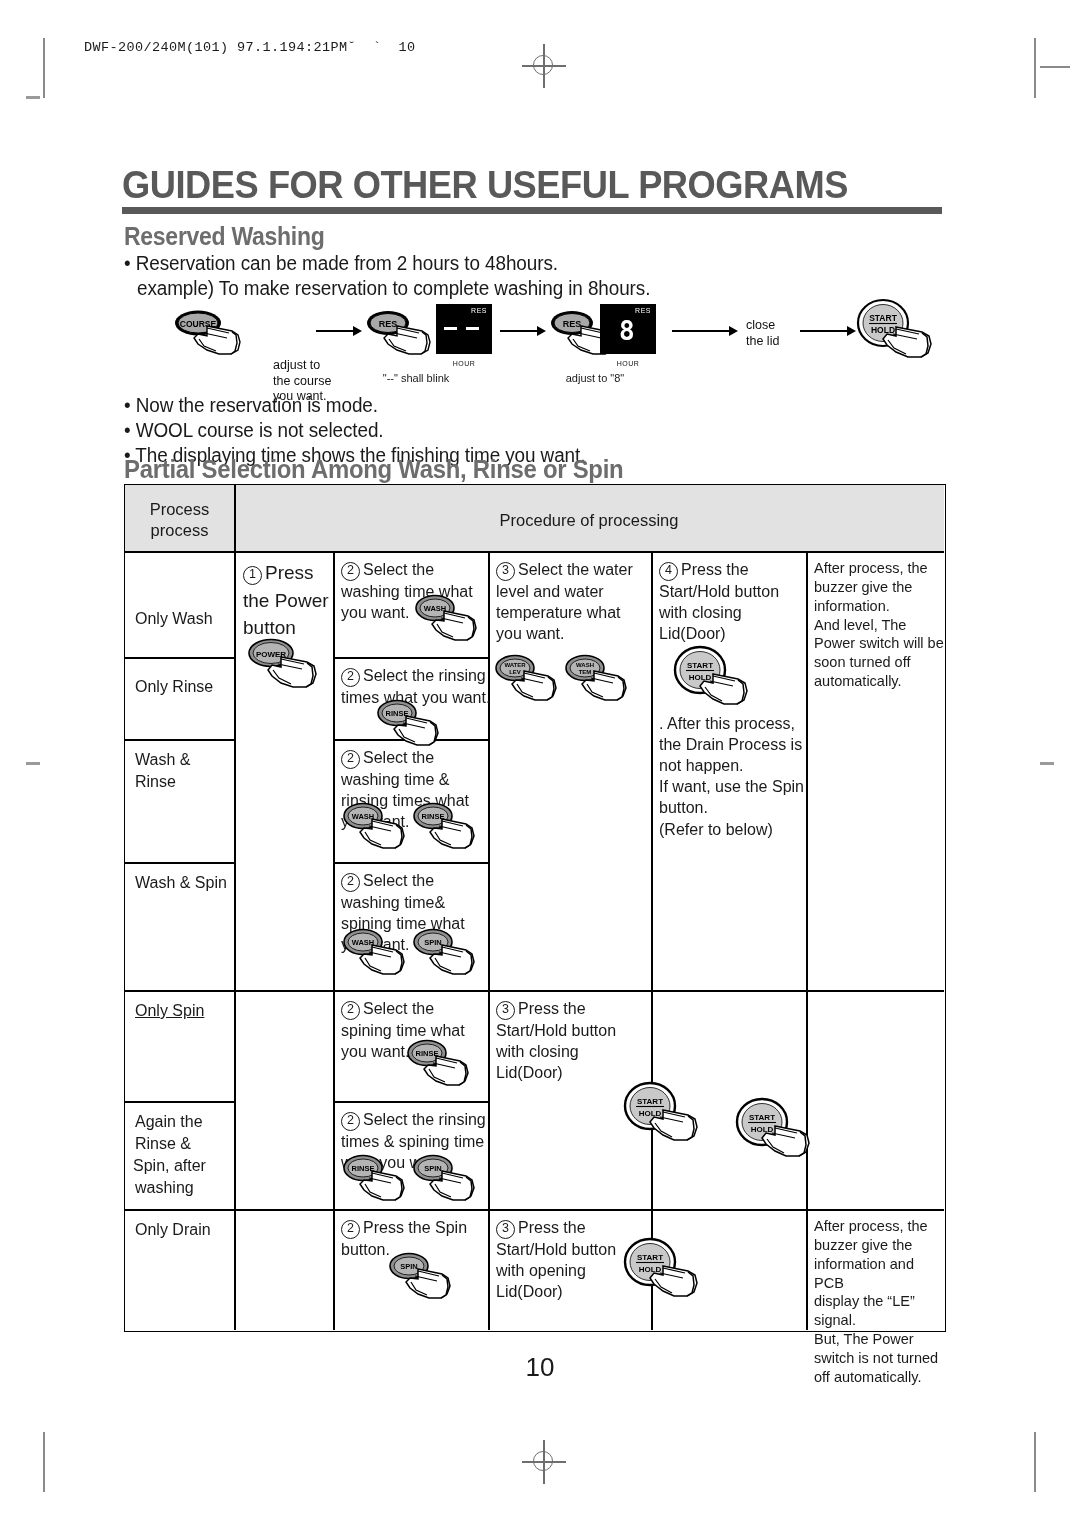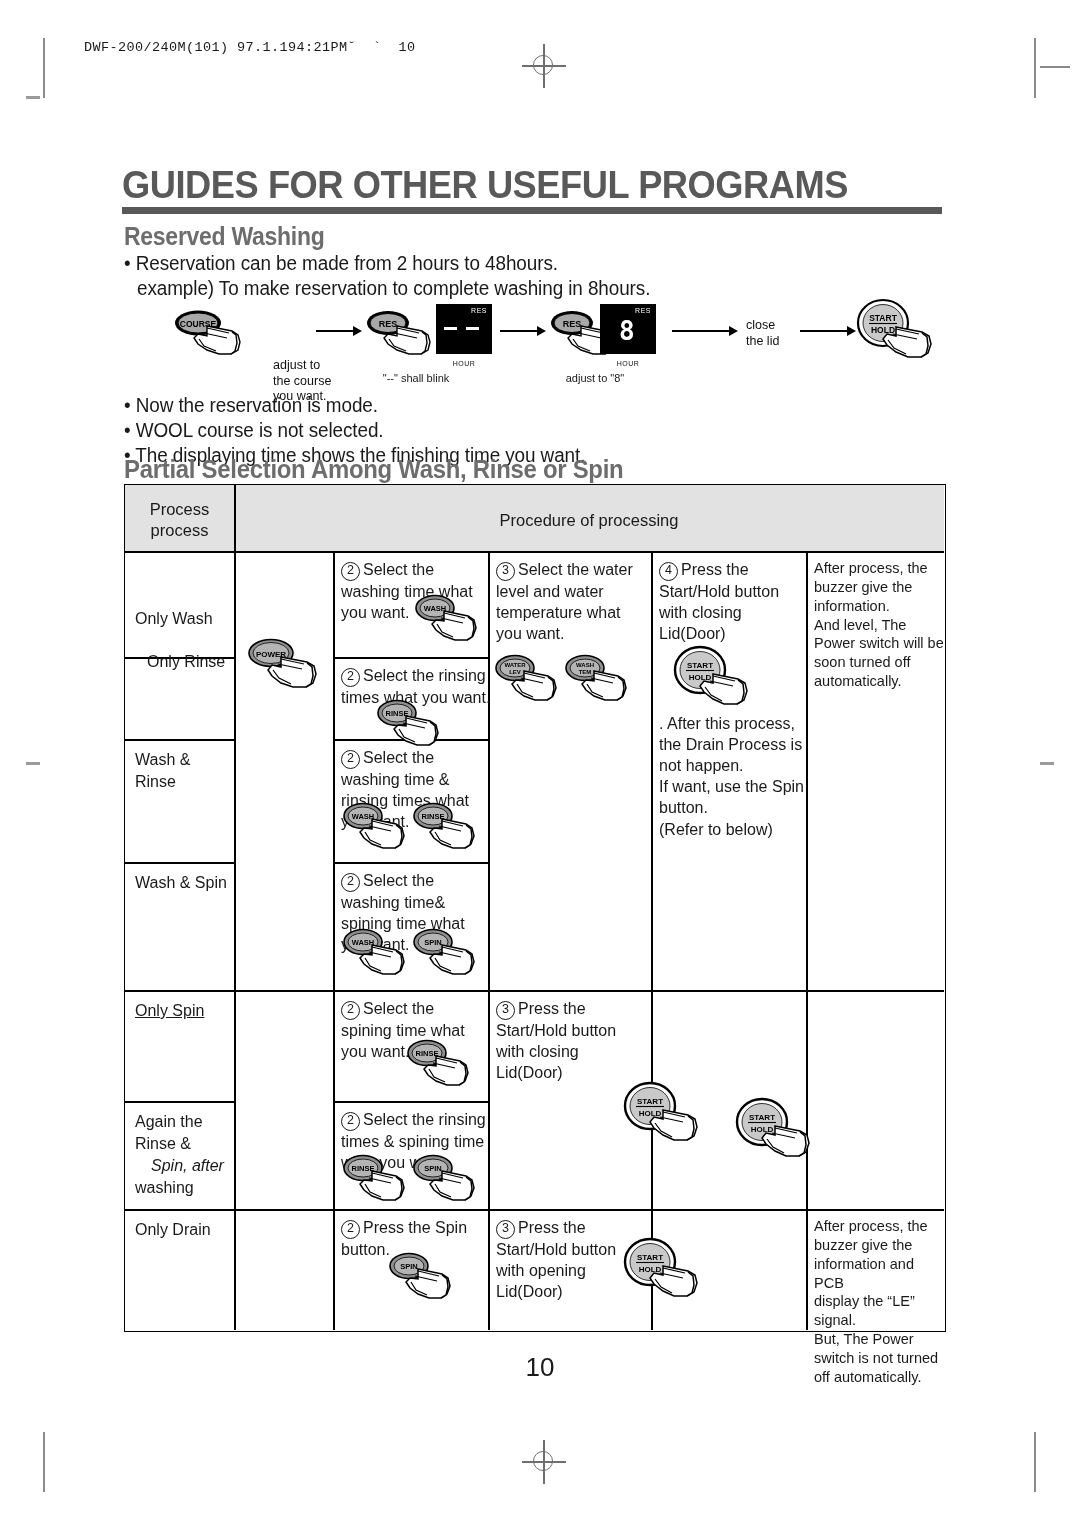--- a/index.html
+++ b/index.html
@@ -244,31 +244,36 @@
   <div class="cellline-h" style="left:208px;top:616px;width:155px;"></div>
   <div class="cellline-h" style="left:0;top:724px;width:819px;"></div>
 
   <div class="hdr-txt" style="left:0;top:14px;width:109px;">
     <div>Process</div>
     <div>process</div>
   </div>
   <div class="hdr-txt" style="left:109px;top:25px;width:710px;">Procedure of processing</div>
 
   <div class="cell-txt" style="left:10px;top:76px;margin-top:47px;">Only Wash</div>
-  <div class="cell-txt" style="left:10px;top:166px;margin-left:12px;">Only Rinse</div>
+  <div class="cell-txt" style="left:10px;top:191px;">Only Rinse</div>
   <div class="cell-txt" style="left:10px;top:264px;">Wash &amp;</div>
   <div class="cell-txt" style="left:10px;top:286px;">Rinse</div>
   <div class="cell-txt" style="left:10px;top:387px;">Wash &amp; Spin</div>
   <div class="cell-txt" style="left:10px;top:515px;text-decoration:underline;">Only Spin</div>
   <div class="cell-txt" style="left:10px;top:626px;">Again the</div>
   <div class="cell-txt" style="left:10px;top:648px;">Rinse &amp;</div>
-  <div class="cell-txt" style="left:26px;top:670px;font-style:italic;">Spin, after</div>
+  <div class="cell-txt" style="left:8px;top:670px;">Spin, after</div>
   <div class="cell-txt" style="left:10px;top:692px;">washing</div>
   <div class="cell-txt" style="left:10px;top:734px;">Only Drain</div>
 
+  <div class="cell-txt big" style="left:118px;top:74px;width:86px;">
+    <div><span class="stepnum">1</span><span>Press</span></div>
+    <div>the Power</div>
+    <div>button</div>
+  </div>
   <div class="btnicon" style="left:122px;top:152px;">
     <svg width="80" height="62" viewBox="0 0 80 62">
       <ellipse cx="24" cy="16" rx="22" ry="13.5" fill="#8f8f8f" stroke="#000" stroke-width="1.6"></ellipse>
       <ellipse cx="24" cy="16" rx="18" ry="10.5" fill="#b4b4b4" stroke="#000" stroke-width="0.8"></ellipse>
       <text x="24" y="19.5" font-family="Liberation Sans, sans-serif" font-size="8" font-weight="bold" fill="#000" text-anchor="middle">POWER</text>
       <path d="M34 20 L60 25 L67 29 L69 37 L66 46 L59 50 L46 50 L34 46 L25 39 L21 33 L25 28 L34 30 Z" fill="#fff" stroke="#000" stroke-width="1.5"></path>
       <path d="M34 22 L57 27" stroke="#000" stroke-width="1.2" fill="none"></path>
       <path d="M31 27 L55 32" stroke="#000" stroke-width="1.2" fill="none"></path>
       <path d="M26 33 L32 41 L44 47" stroke="#000" stroke-width="1.2" fill="none"></path>
       <path d="M60 26 L65 30 L66 39 L64 47 L59 50" fill="#fff" stroke="#000" stroke-width="1.5"></path>

